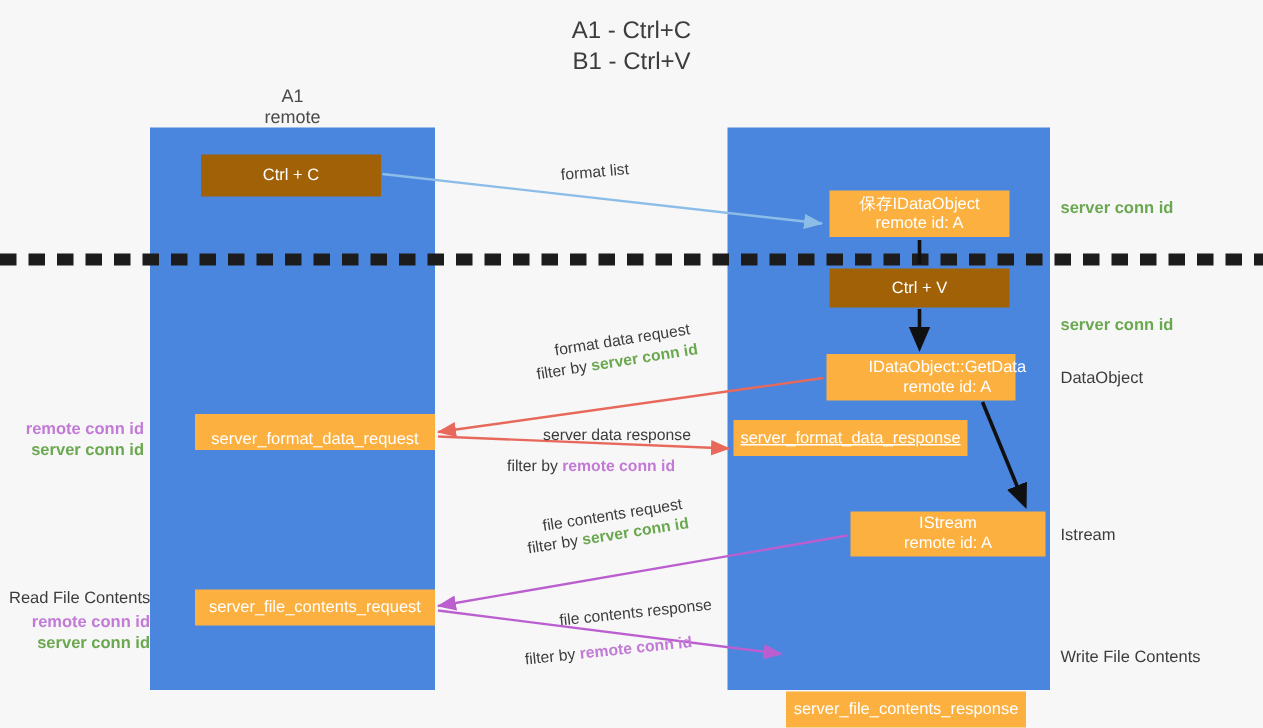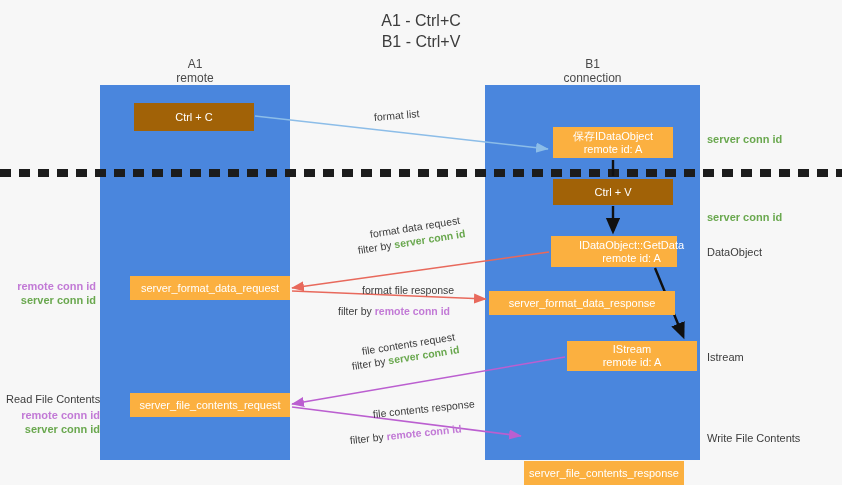--- a/index.html
+++ b/index.html
@@ -38,22 +38,22 @@
   }
   .box.green{background:#a16207;}
   .box.orange{background:#fbb košt;}
   .box.orange{background:#fbb040;}
   .box .l2{font-size:11px;}
 
   #box-ctrlc{left:134px;top:103px;width:120px;height:28px;}
   #box-idataobject{left:553px;top:127px;width:120px;height:31px;}
   #box-ctrlv{left:553px;top:179px;width:120px;height:26px;}
   #box-getdata{left:551px;top:236px;width:126px;height:31px;padding-left:35px;}
-  #box-fmt-req{left:130px;top:276px;width:160px;height:24px;}
-  #box-fmt-res{left:489px;top:291px;width:186px;height:24px;}
+  #box-fmt-req{left:130px;top:276px;width:160px;height:24px;justify-content:flex-end;}
+  #box-fmt-res{left:489px;top:280px;width:156px;height:24px;text-decoration:underline;}
   #box-istream{left:567px;top:341px;width:130px;height:30px;}
   #box-file-req{left:130px;top:393px;width:160px;height:24px;}
   #box-file-res{left:524px;top:424px;width:160px;height:24px;margin-top:37px;}
 
   
   .ann{font-size:11px;line-height:14px;}
   .green-t{color:#6aa84f;font-weight:bold;}
   .purple-t{color:#c27ad6;font-weight:bold;}
   .dark-t{color:#3c3c3c;}
 
@@ -127,24 +127,20 @@
 
   <div class="abs" id="title">
     <div>A1 - Ctrl+C</div>
     <div>B1 - Ctrl+V</div>
   </div>
 
   <div class="abs col-head" id="head-a1">
     <div>A1</div>
     <div>remote</div>
   </div>
-  <div class="abs col-head" id="head-b1">
-    <div>B1</div>
-    <div>connection</div>
-  </div>
 
   <div class="abs box green" id="box-ctrlc">
     <div>Ctrl + C</div>
   </div>
 
   <div class="abs box orange" id="box-idataobject">
     <div>保存IDataObject</div>
     <div class="l2">remote id: A</div>
   </div>
 
@@ -196,21 +192,21 @@
     <div class="green-t">server conn id</div>
   </div>
 
   <div class="abs lbl" id="lbl-formatlist">format list</div>
 
   <div class="abs lbl rot-up" id="lbl-fdreq">format data request</div>
   <div class="abs lbl rot-up" id="lbl-fdreq2">
     <span>filter by </span><span class="green-t">server conn id</span>
   </div>
 
-  <div class="abs lbl" id="lbl-fdres">format file response</div>
+  <div class="abs lbl" id="lbl-fdres">server data response</div>
   <div class="abs lbl" id="lbl-fdres2">
     <span>filter by </span><span class="purple-t">remote conn id</span>
   </div>
 
   <div class="abs lbl rot-up" id="lbl-fcreq">file contents request</div>
   <div class="abs lbl rot-up" id="lbl-fcreq2">
     <span>filter by </span><span class="green-t">server conn id</span>
   </div>
 
   <div class="abs lbl rot-dn" id="lbl-fcres">file contents response</div>

